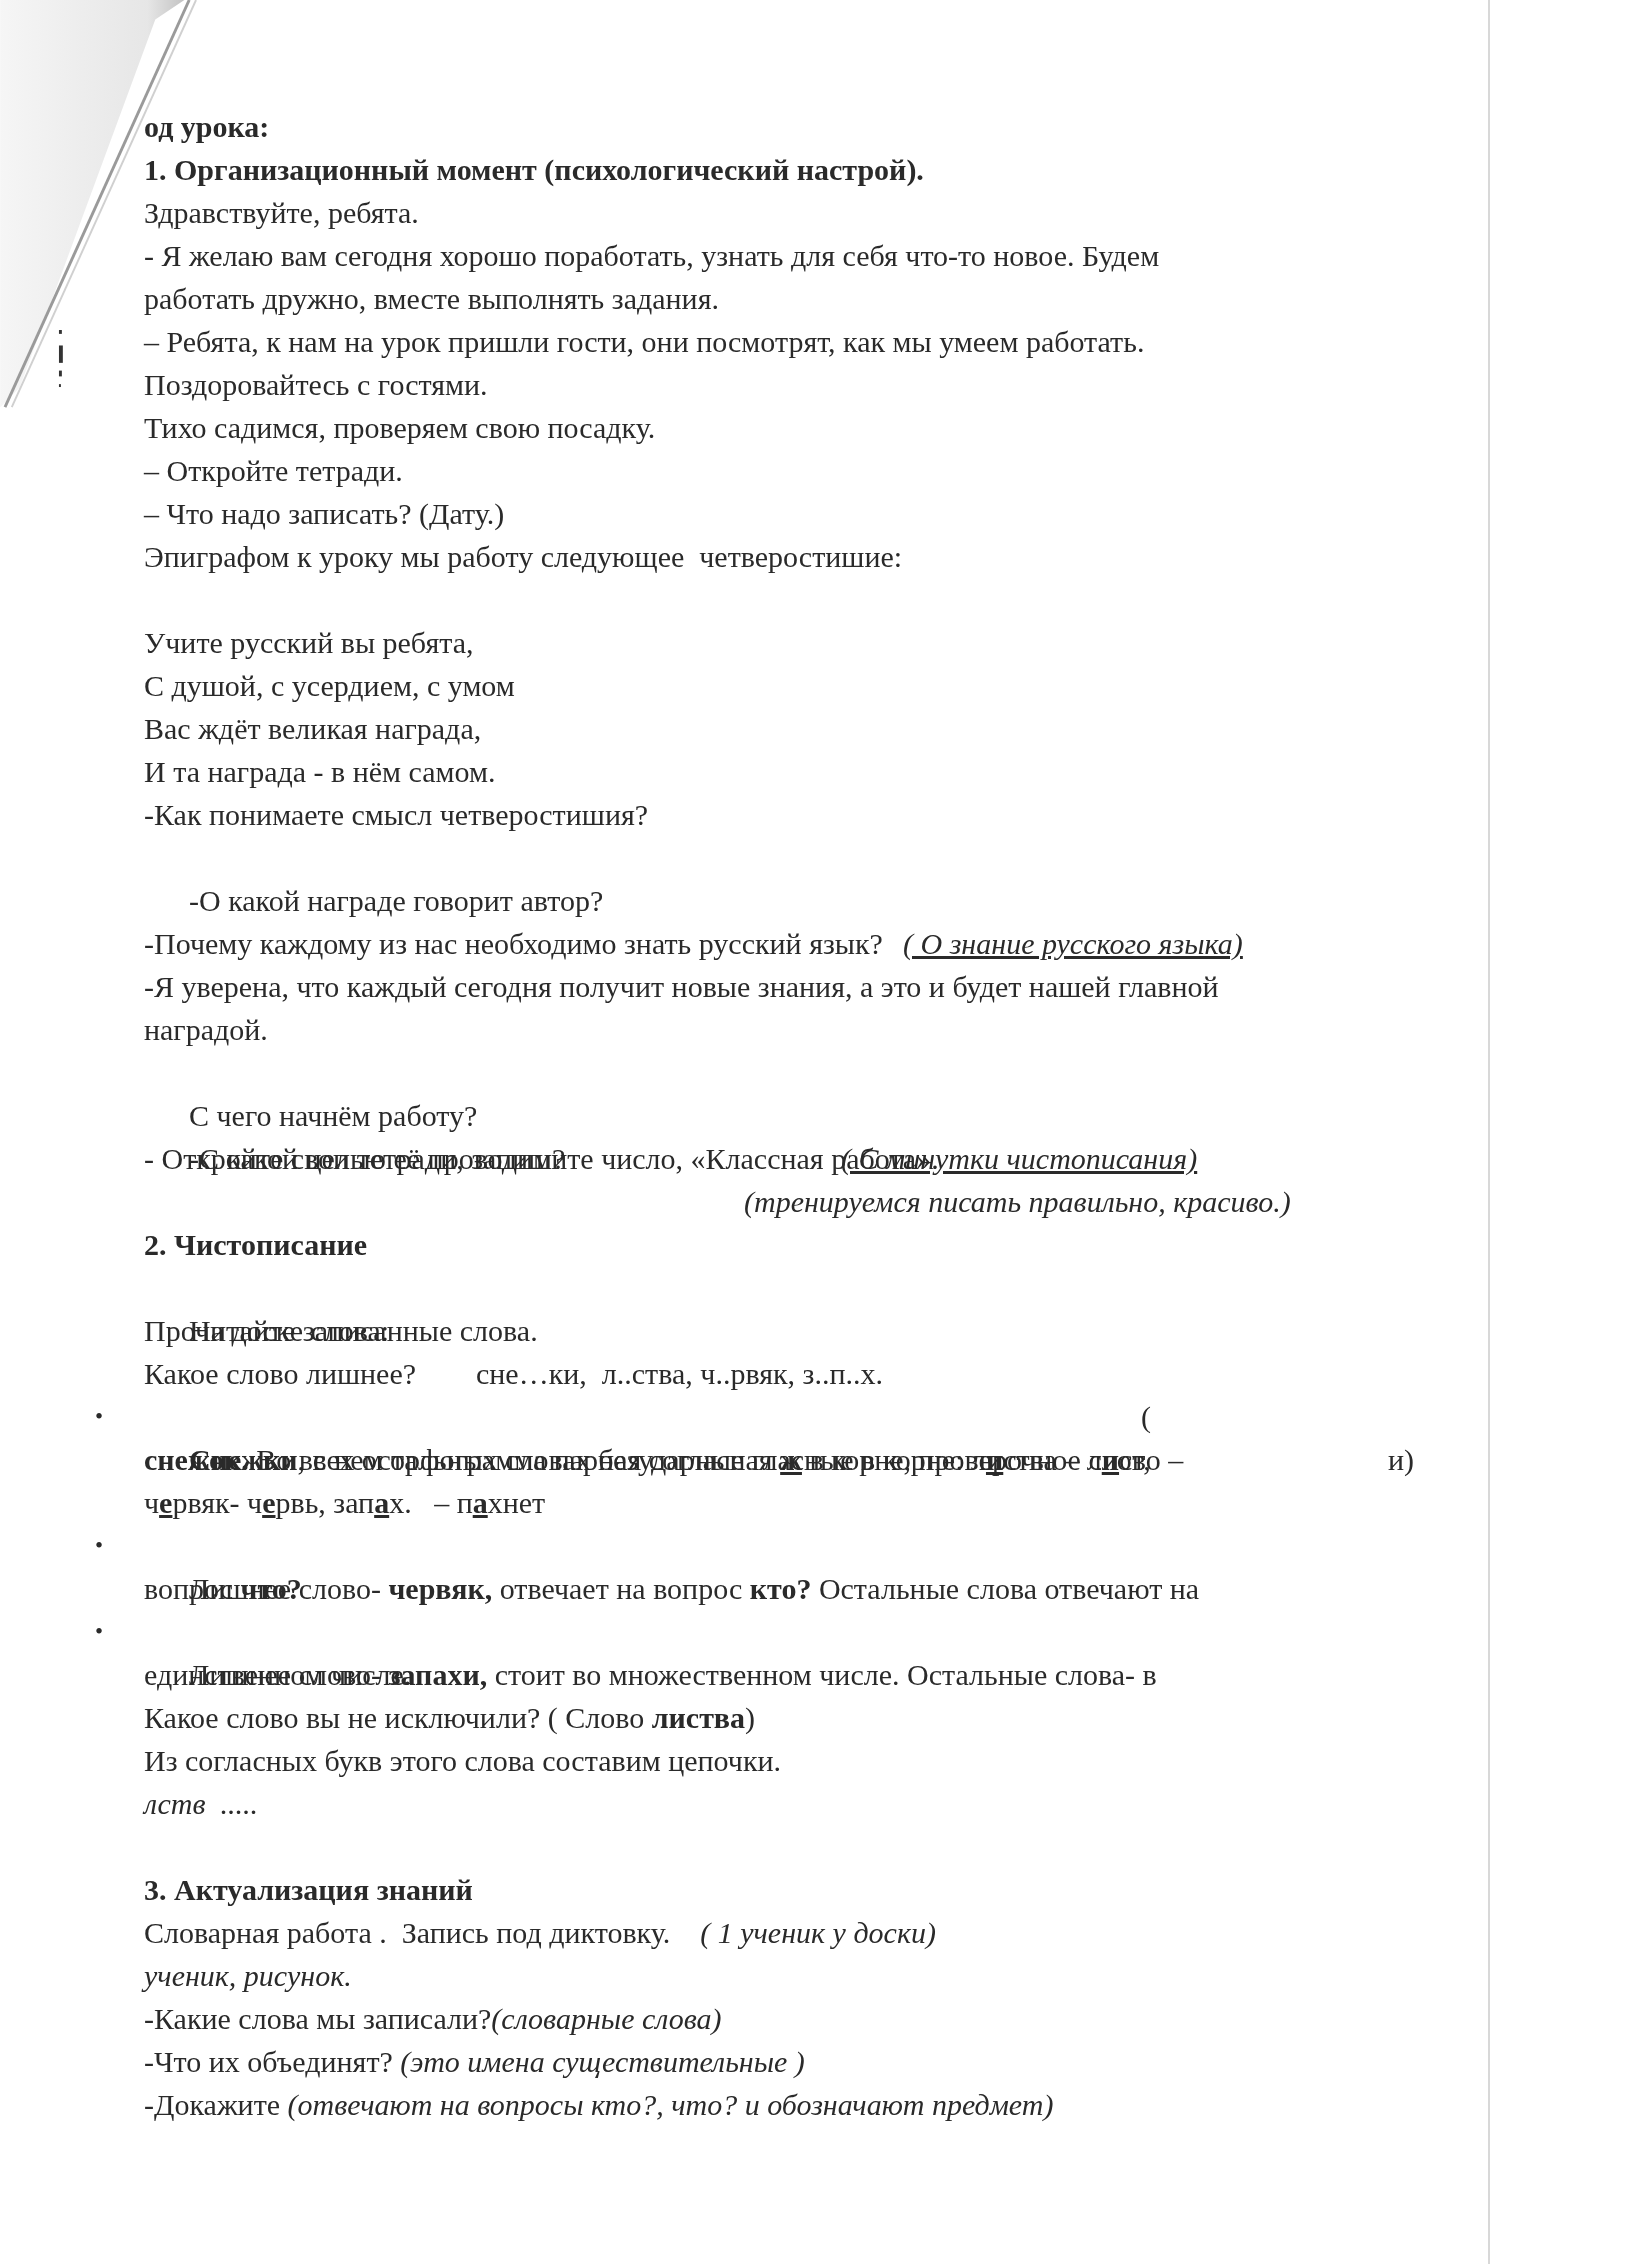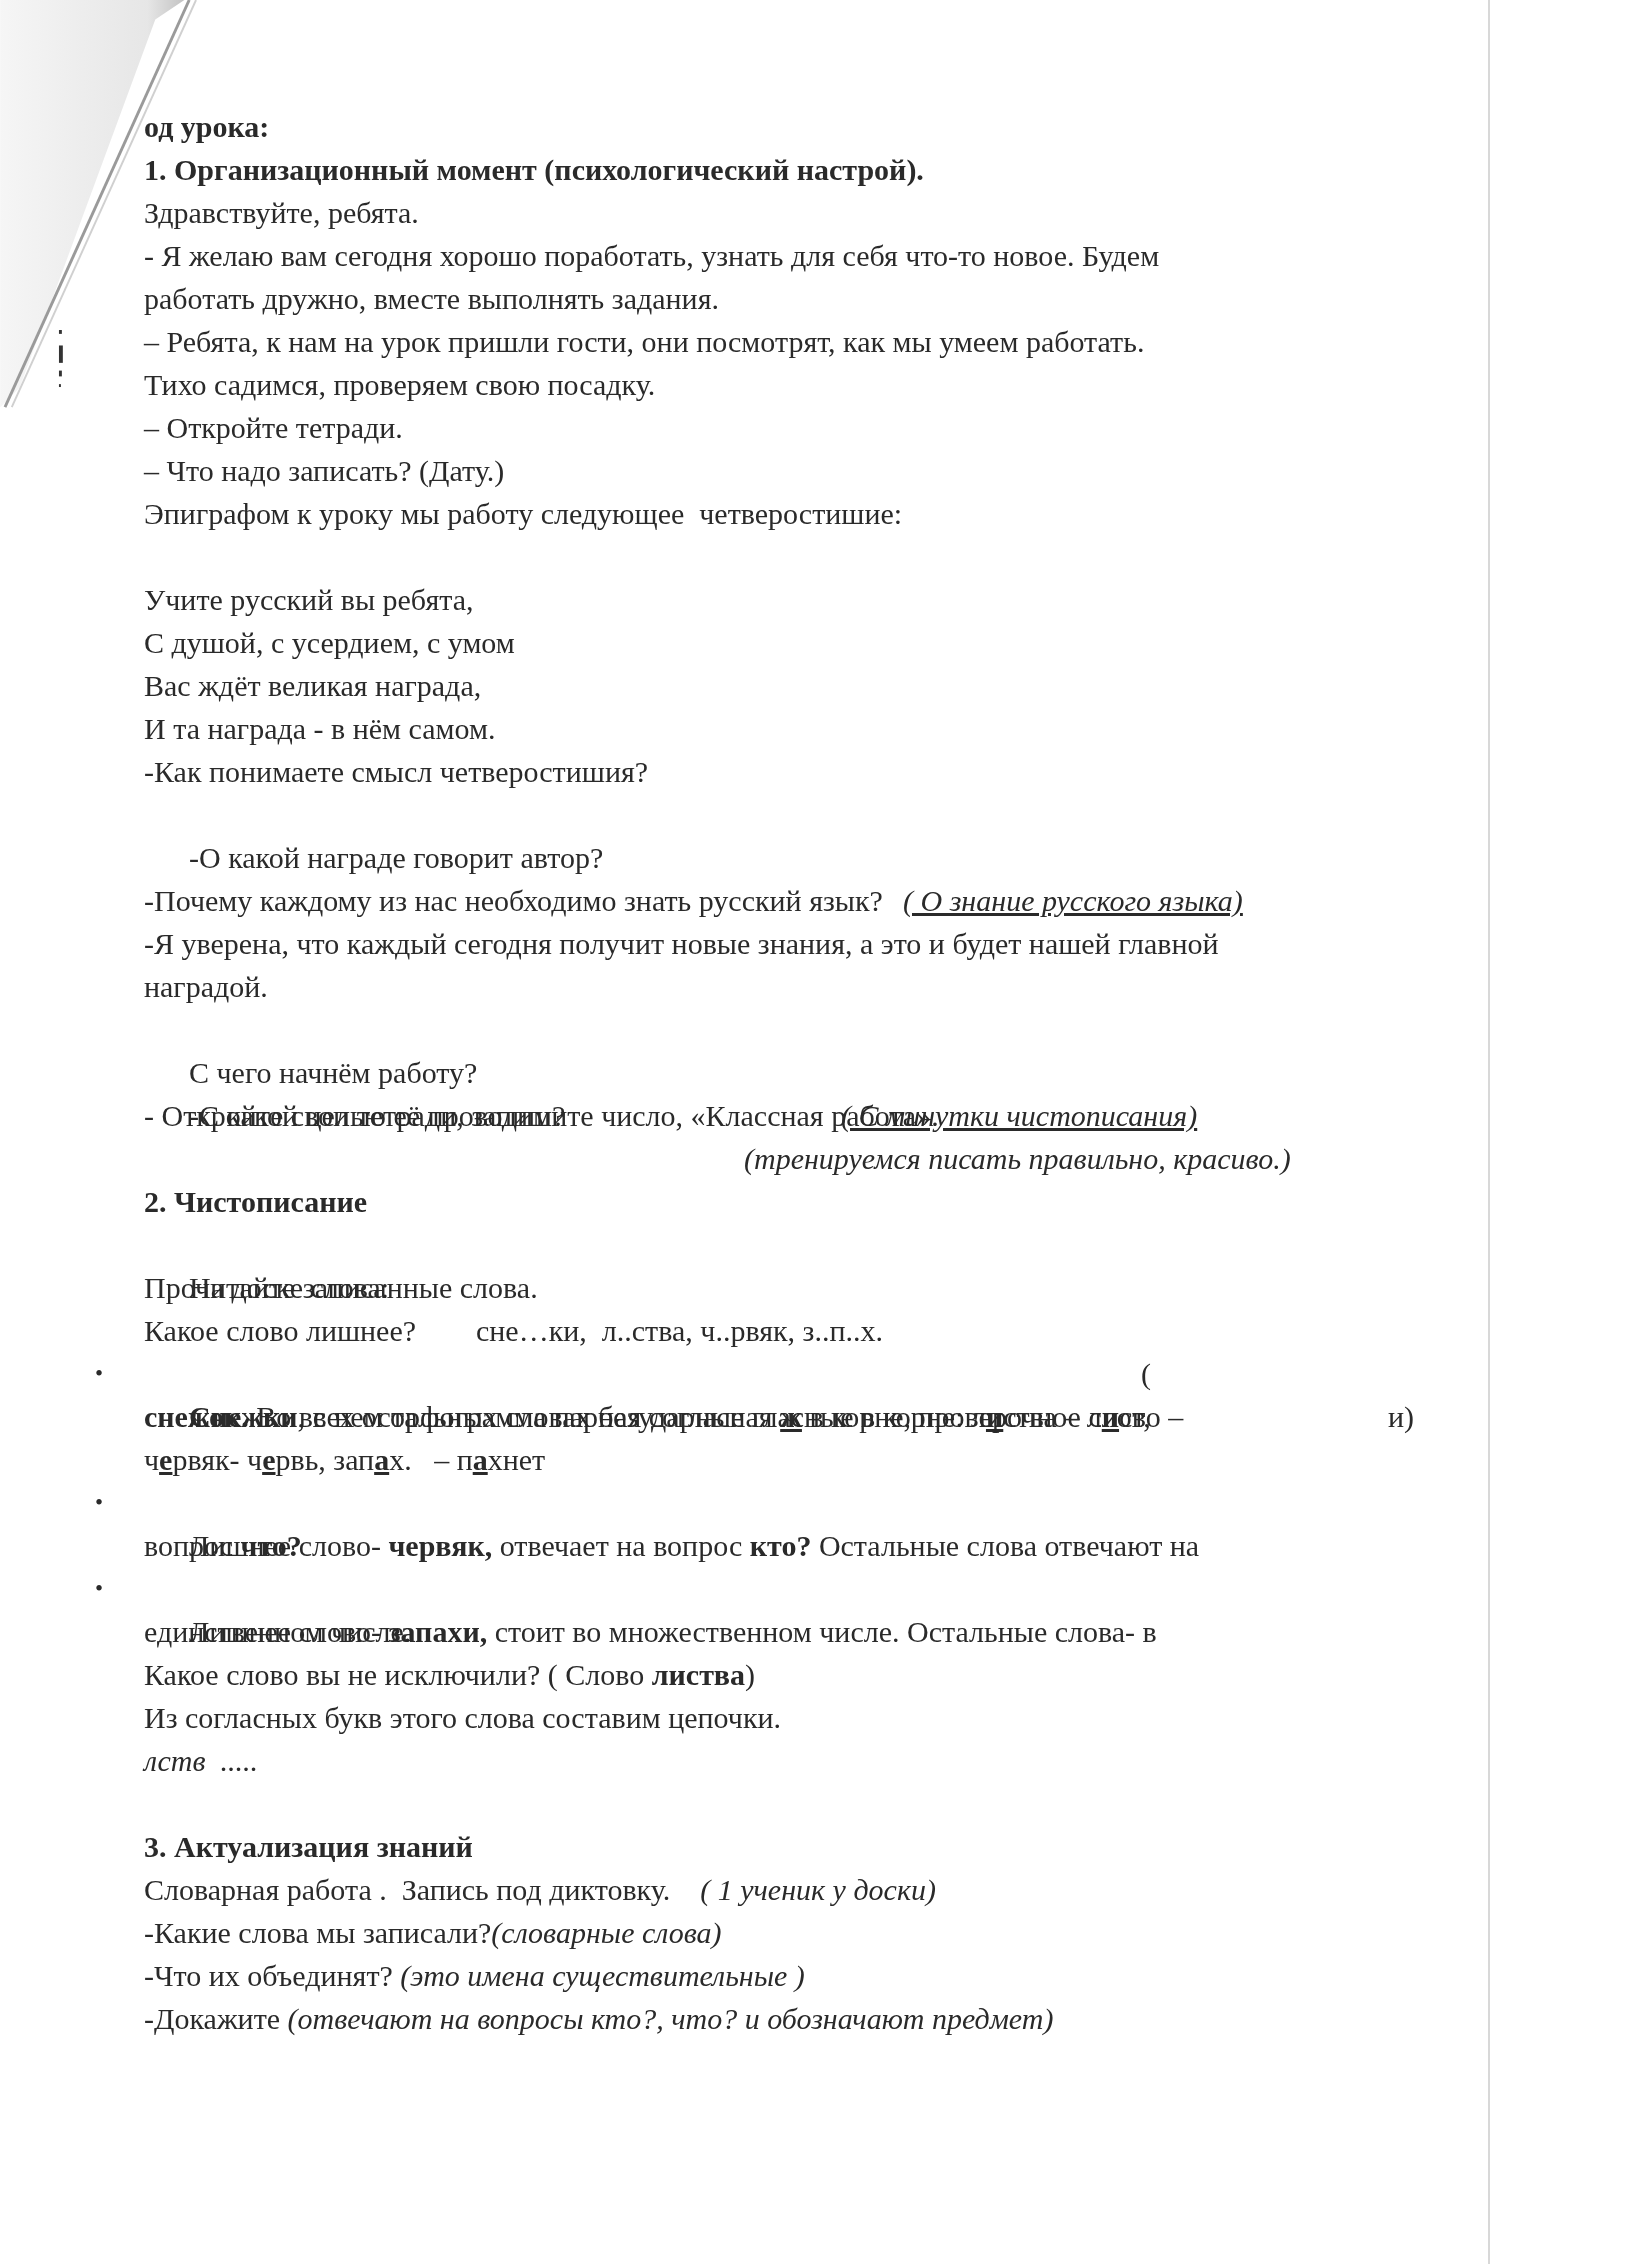--- a/index.html
+++ b/index.html
@@ -106,20 +106,21 @@
 
   <div class="content">
 
     <div class="row bold">од урока:</div>
 
     <div class="row bold">1. Организационный момент (психологический настрой).</div>
     <div class="row">Здравствуйте, ребята.</div>
     <div class="row">- Я желаю вам сегодня хорошо поработать, узнать для себя что-то новое. Будем</div>
     <div class="row">работать дружно, вместе выполнять задания.</div>
     <div class="row">– Ребята, к нам на урок пришли гости, они посмотрят, как мы умеем работать.</div>
+    <div class="row">Поздоровайтесь с гостями.</div>
     <div class="row">Тихо садимся, проверяем свою посадку.</div>
     <div class="row">– Откройте тетради.</div>
     <div class="row">– Что надо записать? (Дату.)</div>
     <div class="row">Эпиграфом к уроку мы работу следующее  четверостишие:</div>
     <div class="blank"></div>
 
     <div class="row">Учите русский вы ребята,</div>
     <div class="row">С душой, с усердием, с умом</div>
     <div class="row">Вас ждёт великая награда,</div>
     <div class="row">И та награда - в нём самом.</div>
@@ -171,19 +172,20 @@
     </div>
     <div class="row">единственном числе.</div>
 
     <div class="row"><span>Какое слово вы не исключили? ( Слово </span><span class="bold">листва</span><span>)</span></div>
     <div class="row">Из согласных букв этого слова составим цепочки.</div>
     <div class="row ital">лств  .....</div>
     <div class="blank"></div>
 
     <div class="row bold">3. Актуализация знаний</div>
     <div class="row"><span>Словарная работа .  Запись под диктовку.    </span><span class="ital">( 1 ученик у доски)</span></div>
+    <div class="row ital">ученик, рисунок.</div>
     <div class="row"><span>-Какие слова мы записали?</span><span class="ital">(словарные слова)</span></div>
     <div class="row"><span>-Что их объединят? </span><span class="ital">(это имена существительные )</span></div>
     <div class="row"><span>-Докажите </span><span class="ital">(отвечают на вопросы кто?, что? и обозначают предмет)</span></div>
 
   </div>
 </div>
 
 
 </body></html>

